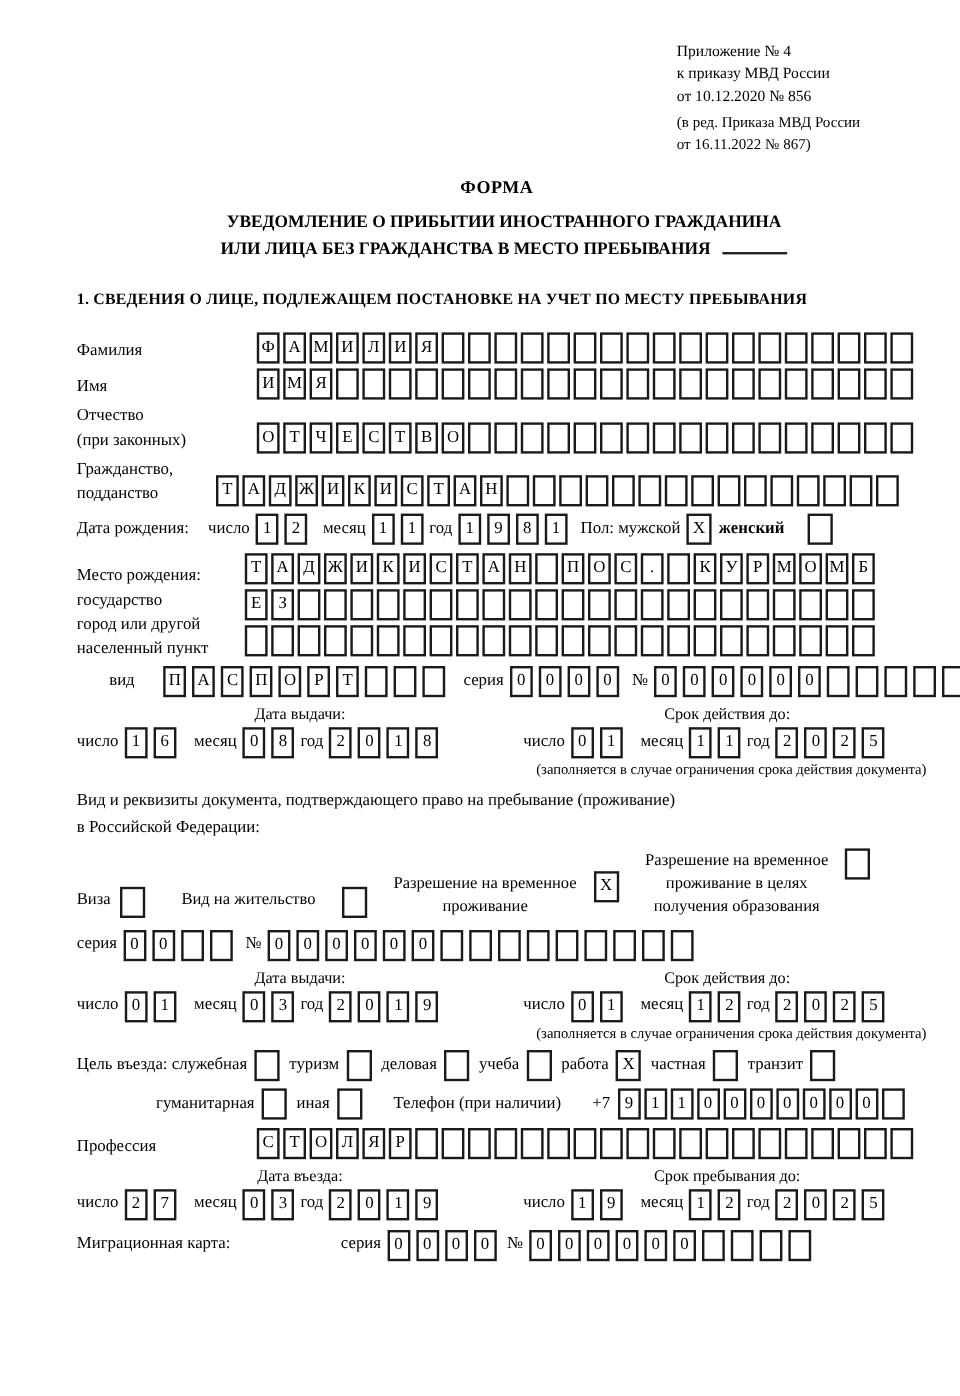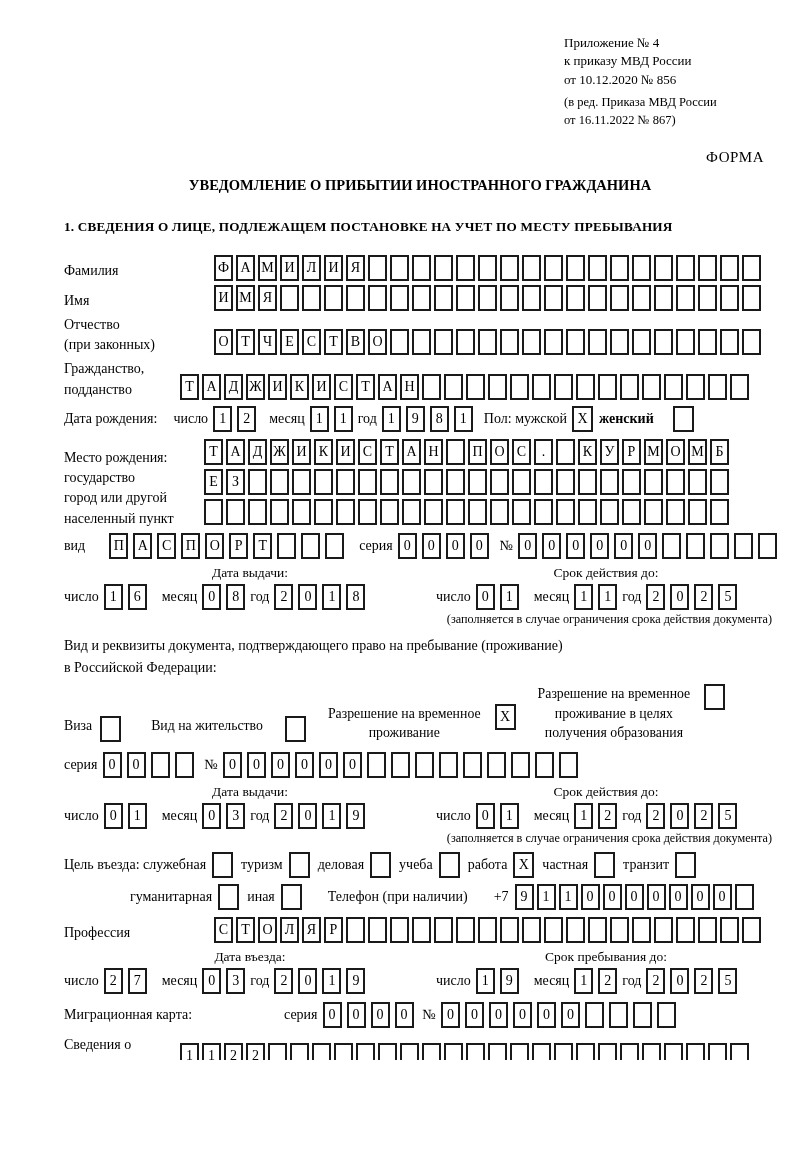--- a/index.html
+++ b/index.html
@@ -1,21 +1,21 @@
 <!DOCTYPE html>
 <html><head>
 <meta charset="utf-8">
 <style>
   html,body{margin:0;padding:0;background:#fff;}
   body{width:800px;height:1163px;font-family:"Liberation Serif","DejaVu Serif",serif;color:#000;}
   .page{box-sizing:border-box;width:800px;height:1060px;padding:34px 24px 0 64px;overflow:hidden;}
 
   .appendix{width:200px;margin-left:auto;margin-right:12px;font-size:13px;line-height:1.42;}
   .appendix .rev{font-size:12.5px;margin-top:5px;line-height:1.4;}
-  .forma{text-align:right;margin:20px 12px 0 0;font-weight:normal;font-size:15px;letter-spacing:.5px;}
+  .forma{text-align:center;margin:20px 12px 0 0;font-weight:bold;font-size:15px;letter-spacing:.5px;}
   .title{text-align:center;font-weight:bold;font-size:14.5px;line-height:1.55;margin-top:8px;}
   .title .blank{display:inline-block;width:54px;border-bottom:2px solid #222;margin-left:10px;height:12px;}
   .sec{font-weight:bold;font-size:13.2px;margin-top:22px;letter-spacing:.2px;}
 
   .row{display:flex;align-items:flex-end;margin-top:4px;}
   .lab{font-size:14px;line-height:1.35;}
   .lab div{line-height:1.45;}
   .w150{width:150px;flex:none;}
   .w140{width:140px;flex:none;}
   .w116{width:116px;flex:none;}
@@ -53,20 +53,21 @@
     <div class="rev">
       <div>(в ред. Приказа МВД России</div>
       <div>от 16.11.2022 № 867)</div>
     </div>
   </div>
 
   <div class="forma">ФОРМА</div>
 
   <div class="title">
     <div>УВЕДОМЛЕНИЕ О ПРИБЫТИИ ИНОСТРАННОГО ГРАЖДАНИНА</div>
+    <div><span>ИЛИ ЛИЦА БЕЗ ГРАЖДАНСТВА В МЕСТО ПРЕБЫВАНИЯ</span><span class="blank"></span></div>
   </div>
 
   <div class="sec">1. СВЕДЕНИЯ О ЛИЦЕ, ПОДЛЕЖАЩЕМ ПОСТАНОВКЕ НА УЧЕТ ПО МЕСТУ ПРЕБЫВАНИЯ</div>
 
   <div class="row" style="margin-top:20px;">
     <span class="lab w150">Фамилия</span>
     <span class="cells">
         <span class="cell">Ф</span>
         <span class="cell">А</span>
         <span class="cell">М</span>
@@ -304,21 +305,21 @@
           <span class="cell"></span>
           <span class="cell"></span>
           <span class="cell"></span>
           <span class="cell"></span>
         </span>
     </span>
   </div>
 
 
   <div class="dg" style="margin-top:4px;">
-    <span class="lab" style="margin-right:24px;">вид</span>
+    <span class="lab" style="margin-right:24px;margin-left:27px;">вид</span>
     <span class="cells">
         <span class="cell">П</span>
         <span class="cell">А</span>
         <span class="cell">С</span>
         <span class="cell">П</span>
         <span class="cell">О</span>
         <span class="cell">Р</span>
         <span class="cell">Т</span>
         <span class="cell"></span>
         <span class="cell"></span>

